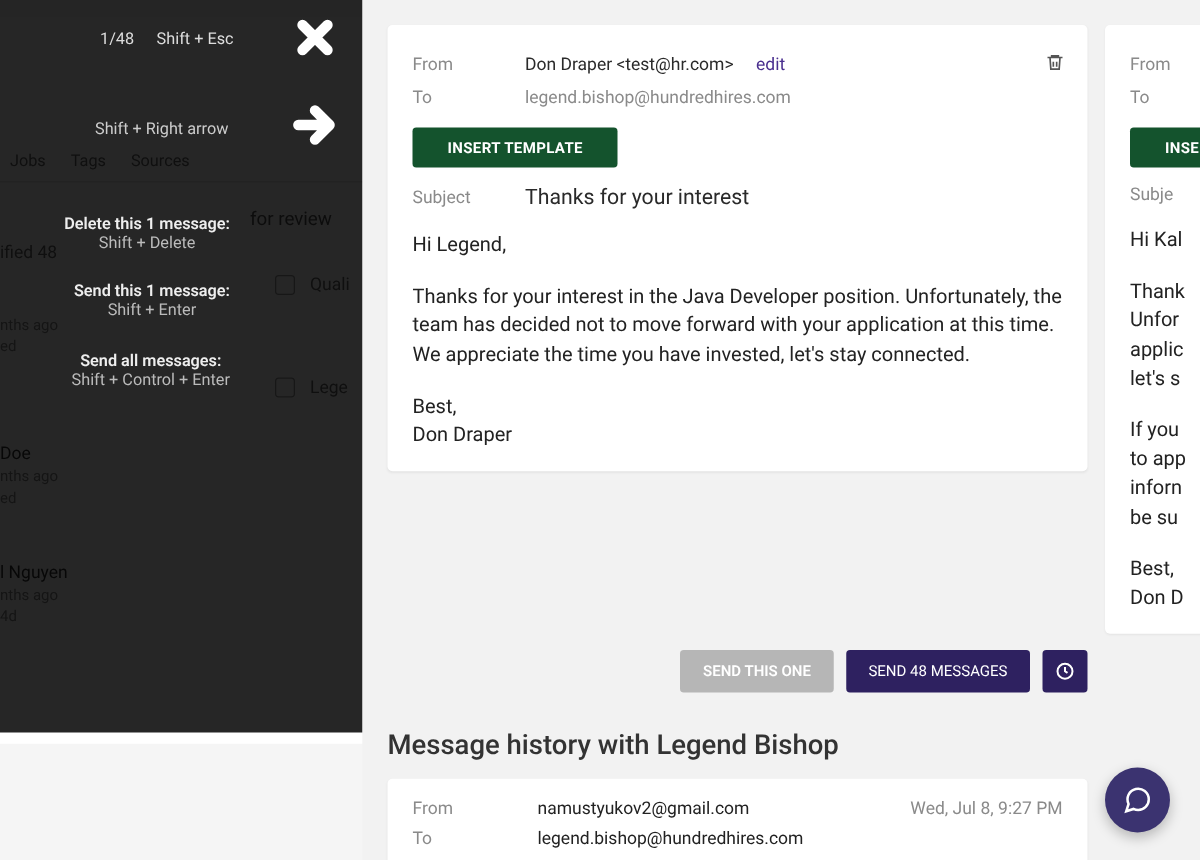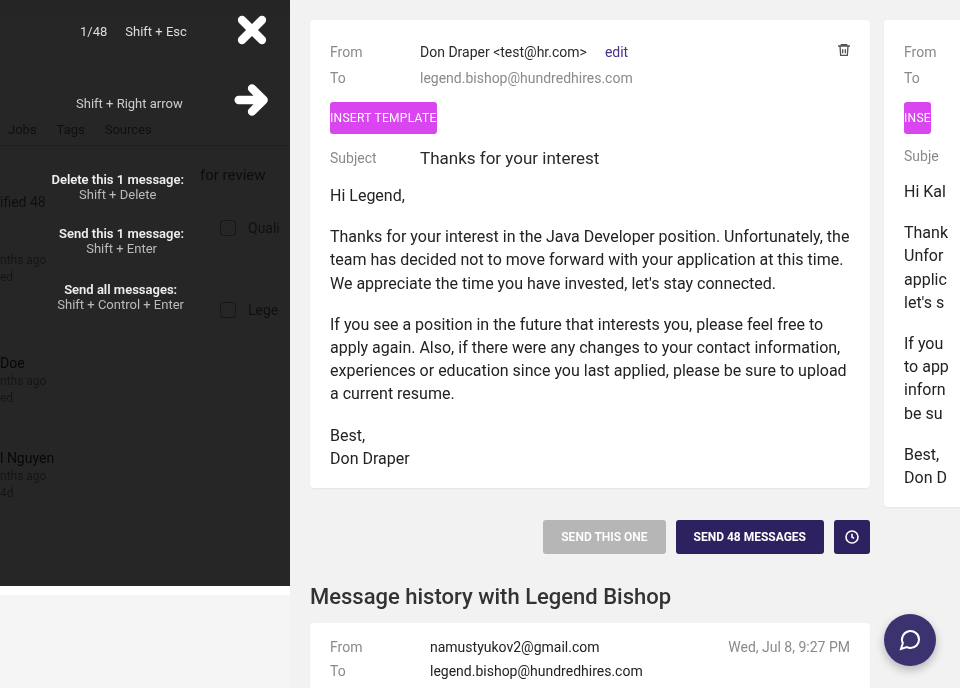--- a/index.html
+++ b/index.html
@@ -30,29 +30,29 @@
 
 .rpane{position:absolute;left:290px;top:0;right:0;bottom:0;overflow:hidden;background:#f2f2f2}
 .card{position:absolute;top:20px;left:20px;width:560px;background:#fff;border-radius:4px;box-shadow:0 1px 2px rgba(0,0,0,.06);padding:24px 20px 18px 20px;box-sizing:border-box}
 .card2{position:absolute;top:20px;left:594px;width:560px;background:#fff;border-radius:4px;box-shadow:0 1px 2px rgba(0,0,0,.06);padding:24px 20px 18px 20px;box-sizing:border-box}
 .fieldrow{display:flex;align-items:center;font-size:14px;margin-bottom:10px}
 .fieldrow .lbl{width:90px;color:#8a8a8a}
 .fieldrow .val{color:#2a2a2a}
 .fieldrow .valgrey{color:#8a8a8a}
 .fieldrow a.edit{color:#4a2f8f;margin-left:18px;font-size:14px}
 .trash{position:absolute;right:18px;top:22px;color:#555}
-.insertbtn{display:inline-block;background:#d946ef;color:#fff;font-weight:400;font-size:12px;letter-spacing:.3px;padding:9px 0;border-radius:3px;margin:6px 0 14px 0}
+.insertbtn{display:inline-block;background:#14532d;color:#fff;font-weight:700;font-size:12px;letter-spacing:.3px;padding:9px 28px;border-radius:3px;margin:6px 0 14px 0}
 .subjrow{display:flex;align-items:center;margin-bottom:16px}
 .subjrow .lbl{width:90px;color:#8a8a8a;font-size:14px}
 .subjrow .val{color:#2a2a2a;font-size:17px}
 .body{font-size:16px;line-height:1.45;color:#222}
 .body p{margin:0 0 18px 0}
 .actions{display:flex;justify-content:flex-end;gap:10px;margin-top:10px}
 .btn-grey{background:#b6b6b6;color:#fff;font-weight:600;font-size:12px;padding:10px 18px;border-radius:3px}
-.btn-blue{background:#2e2160;color:#fff;font-weight:700;font-size:12px;padding:10px 18px;border-radius:3px;display:flex;align-items:center}
+.btn-blue{background:#2e2160;color:#fff;font-weight:400;font-size:12px;padding:10px 18px;border-radius:3px;display:flex;align-items:center}
 .btn-clock{background:#2e2160;color:#fff;padding:8px 10px;border-radius:3px;display:flex;align-items:center;justify-content:center}
 .hist{position:absolute;left:20px;top:560px;width:560px}
 .hist h2{font-size:22px;font-weight:500;color:#333;margin:24px 0 14px 0}
 .histcard{background:#fff;border-radius:4px;padding:16px 20px;box-sizing:border-box;width:560px;box-shadow:0 1px 2px rgba(0,0,0,.06)}
 .hrow{display:flex;align-items:center;font-size:14px;margin-bottom:8px}
 .hrow .lbl{width:100px;color:#8a8a8a}
 .hrow .val{color:#222;flex:1}
 .hrow .time{color:#8a8a8a;font-size:14px}
 
 
@@ -144,21 +144,20 @@
         <span class="valgrey">legend.bishop@hundredhires.com</span>
       </div>
       <span class="insertbtn">INSERT TEMPLATE</span>
       <div class="subjrow">
         <span class="lbl">Subject</span>
         <span class="val">Thanks for your interest</span>
       </div>
       <div class="body">
         <p>Hi Legend,</p>
         <p>Thanks for your interest in the Java Developer position. Unfortunately, the team has decided not to move forward with your application at this time. We appreciate the time you have invested, let's stay connected.</p>
-        <p>If you see a position in the future that interests you, please feel free to apply again. Also, if there were any changes to your contact information, experiences or education since you last applied, please be sure to upload a current resume.</p>
         <p style="margin-bottom:0"><span>Best,</span><br><span>Don Draper</span></p>
       </div>
     </div>
 
     <div class="actions" style="position:absolute;left:20px;top:510px;width:560px">
       <span class="btn-grey">SEND THIS ONE</span>
       <span class="btn-blue">SEND 48 MESSAGES</span>
       <span class="btn-clock">
         <svg width="16" height="16" viewBox="0 0 24 24" fill="none" stroke="currentColor" stroke-width="2.4">
             <circle cx="12" cy="12" r="9"></circle>

